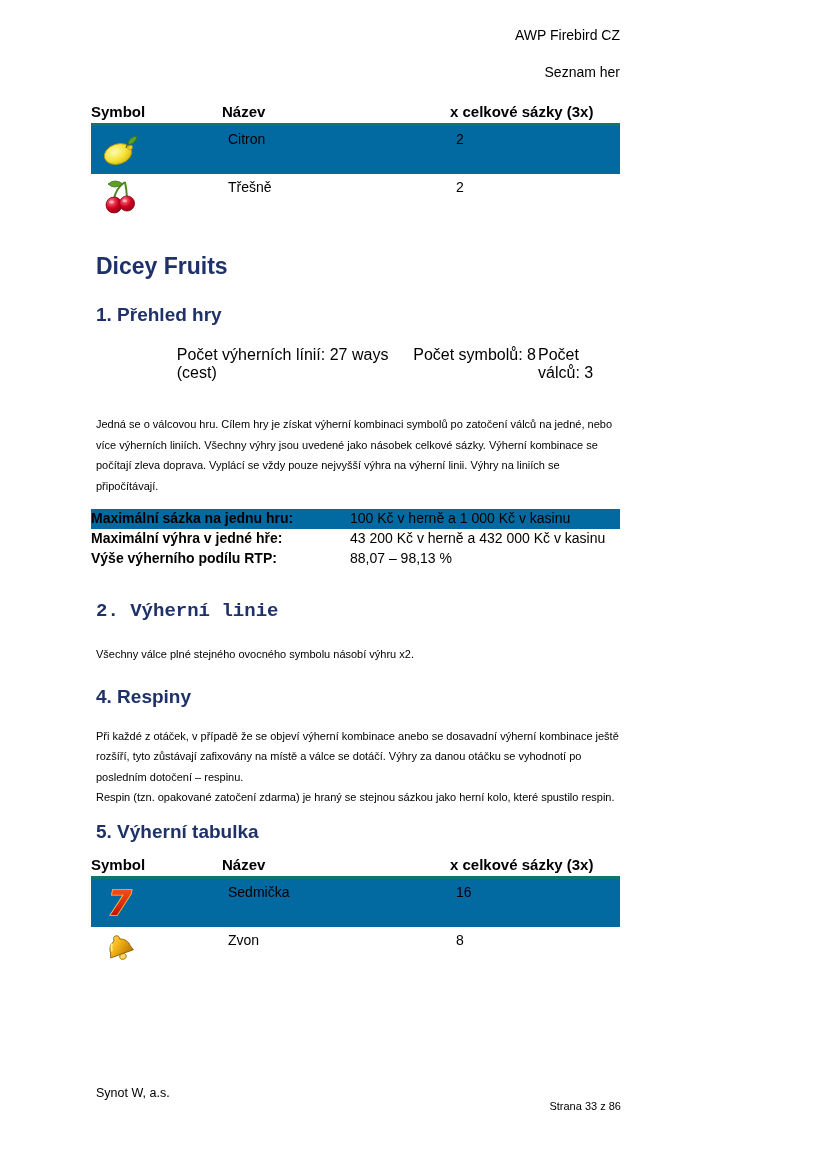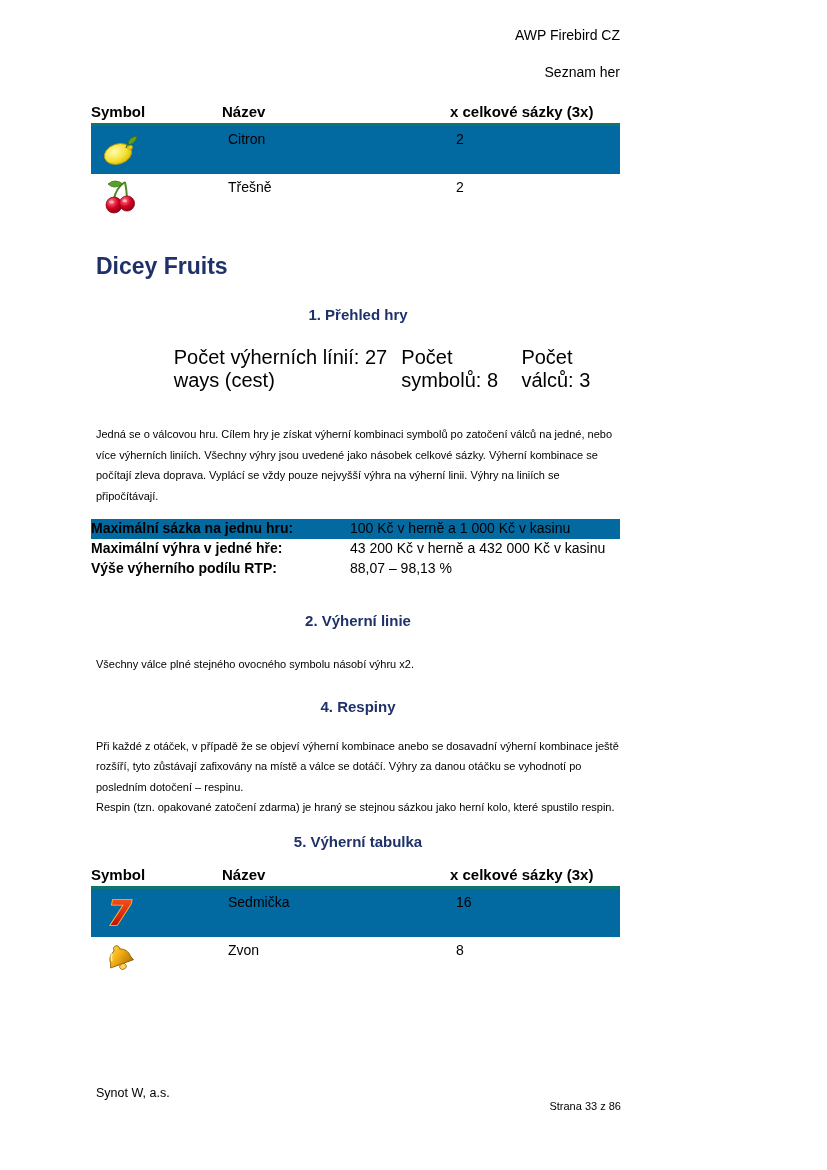--- a/index.html
+++ b/index.html
@@ -31,37 +31,37 @@
   .row-shaded{background:#0369a1;}
   .sym-cell{padding:3px 0 2px 10px !important;}
   .sym-icon{display:inline-block;width:40px;height:40px;}
 
   
   h1.game-title{
     font-size:23px;font-weight:bold;color:#1e3169;
     margin:31px 0 0 5px;line-height:27px;
   }
   h2.sec{
-    font-size:15px;font-weight:bold;color:#1e3169;
-    margin:0 0 0 5px;line-height:18px;text-align:center;
+    font-size:19px;font-weight:bold;color:#1e3169;
+    margin:0 0 0 5px;line-height:18px;
   }
   .h-s1{margin-top:26px !important;}
-  .h-s2{margin-top:33px !important;}
+  .h-s2{margin-top:33px !important;font-family:Liberation Mono, monospace;}
   .h-s3{margin-top:23px !important;}
   .h-s4{margin-top:23px !important;}
   .h-s5{margin-top:15px !important;}
 
   
   .para{font-size:11px;line-height:20.5px;margin:22px 0 0 5px;}
   .p-overview{margin-top:32px;}
   .p-s2,.p-s3{margin-top:24px;}
   .p-s4{margin-top:20px;}
 
   
-  .stats{margin:22px 0 0 5px;font-size:20px;display:flex;}
+  .stats{margin:22px 0 0 5px;font-size:16px;display:flex;}
 
   
   .info-table{width:100%;border-collapse:collapse;margin-top:13px;}
   .info-table td{font-size:14px;padding:1px 0 2px 0;line-height:17px;}
   .info-table td.lbl{font-weight:bold;width:259px;padding-left:0;}
 
   
   .footer-left{position:absolute;left:96px;top:1086px;font-size:12.5px;}
   .footer-right{position:absolute;right:76px;top:1100px;font-size:11px;}
 </style>

